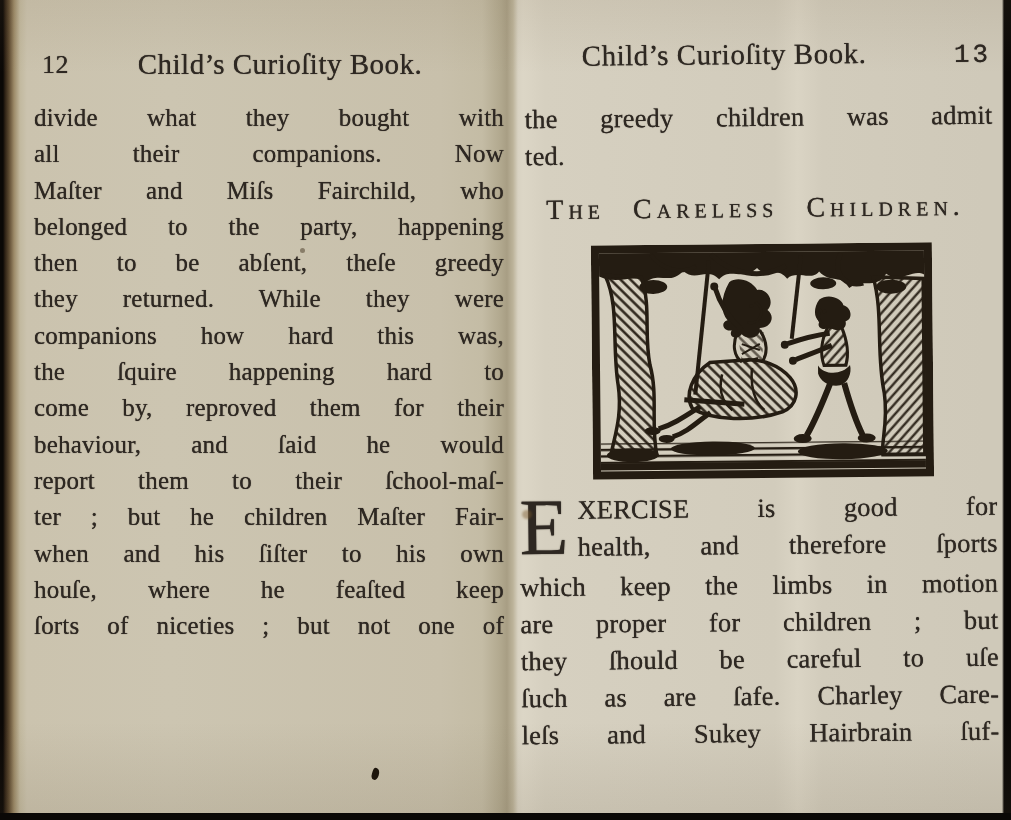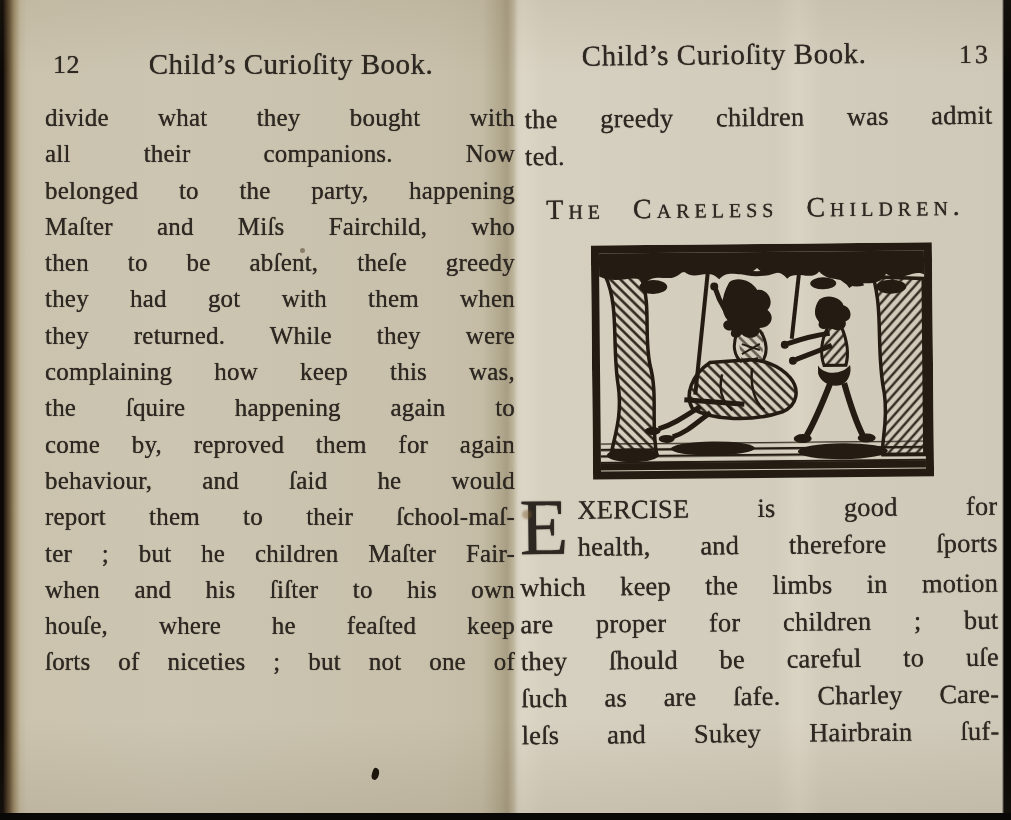--- a/index.html
+++ b/index.html
@@ -15,32 +15,32 @@
         #bcb39a 513px,#d8d2c2 518px,#dcd6c6 523px,#d6d0c0 545px,#d2ccbc 775px,#dad4c4 798px,
         #d2ccbc 822px,#cfc9b9 985px,#cfc9b9 1002px,#0a0806 1004px,#0a0806 1011px);
   }
   .edge-bottom{position:absolute;left:0;right:0;bottom:0;height:7px;background:#0a0806;}
   .fleck{position:absolute;border-radius:50%;}
   .fleck.f1{left:372px;top:768px;width:7px;height:12px;background:#1d150c;transform:rotate(18deg);border-radius:40% 60% 50% 50%;}
   .fleck.f2{left:522px;top:510px;width:10px;height:9px;background:rgba(122,88,44,.45);filter:blur(1px);}
   .fleck.f3{left:300px;top:248px;width:5px;height:5px;background:rgba(70,55,35,.5);filter:blur(.5px);}
 
   .page{position:absolute;top:0;height:812px;}
-  .page-left{left:31px;width:492px;padding-left:44px;}
+  .page-left{left:20px;width:492px;padding-left:44px;}
   .page-right{left:512px;width:492px;transform:rotate(-0.55deg);transform-origin:50% 45%;}
 
   .ink{color:var(--ink,#2e2822);text-shadow:0 0 .8px currentColor;}
 
   
   .running-head{position:absolute;font-size:29px;letter-spacing:.5px;white-space:nowrap;}
   .lp-head{left:14px;top:48px;width:462px;}
   .lp-head .pnum{position:absolute;left:8px;top:2px;font-size:26px;}
   .lp-head .rtitle{display:block;text-align:center;padding-left:30px;}
   .rp-head{left:6px;top:38px;width:478px;}
-  .rp-head .pnum{position:absolute;right:2px;top:4px;font-size:26px;letter-spacing:3px;}
+  .rp-head .pnum{position:absolute;right:2px;top:4px;font-size:26px;letter-spacing:3px;font-family:Liberation Mono, monospace;}
   .rp-head .rtitle{display:block;text-align:center;padding-right:60px;}
 
   
   .tline{text-align:justify;text-align-last:justify;}
   .tline.flush{text-align-last:left;}
   .lp-body{position:absolute;left:14px;top:100px;width:470px;font-size:25px;}
   .lp-body .tline{line-height:36.3px;letter-spacing:.2px;}
   .rp-intro{position:absolute;left:15px;top:99px;width:468px;font-size:26.5px;}
   .rp-intro .tline{line-height:37px;letter-spacing:.2px;}
   .rp-heading{position:absolute;left:6px;top:192px;width:478px;text-align:center;
@@ -59,28 +59,27 @@
 <body>
 
 <div class="page page-left">
   <div class="running-head lp-head ink">
     <span class="pnum">12</span>
     <span class="rtitle">Child’s Curioſity Book.</span>
   </div>
   <div class="lp-body ink">
       <div class="tline">divide what they bought with</div>
       <div class="tline">all their companions. Now</div>
+      <div class="tline">Maſter and Miſs Fairchild, who</div>
       <div class="tline">belonged to the party, happening</div>
-      <div class="tline">Maſter and Miſs Fairchild, who</div>
       <div class="tline">then to be abſent, theſe greedy</div>
-      <div class="tline">they had got with them when</div>
       <div class="tline">they returned. While they were</div>
-      <div class="tline">complaining how keep this was,</div>
-      <div class="tline">the ſquire happening again to</div>
-      <div class="tline">come by, reproved them for again</div>
+      <div class="tline">companions how hard this was,</div>
+      <div class="tline">the ſquire happening hard to</div>
+      <div class="tline">come by, reproved them for their</div>
       <div class="tline">behaviour, and ſaid he would</div>
       <div class="tline">report them to their ſchool-maſ-</div>
       <div class="tline">ter ; but he children Maſter Fair-</div>
       <div class="tline">when and his ſiſter to his own</div>
       <div class="tline">houſe, where he feaſted keep</div>
       <div class="tline">ſorts of niceties ; but not one of</div>
     </div>
 </div>
 
 <div class="page page-right">

